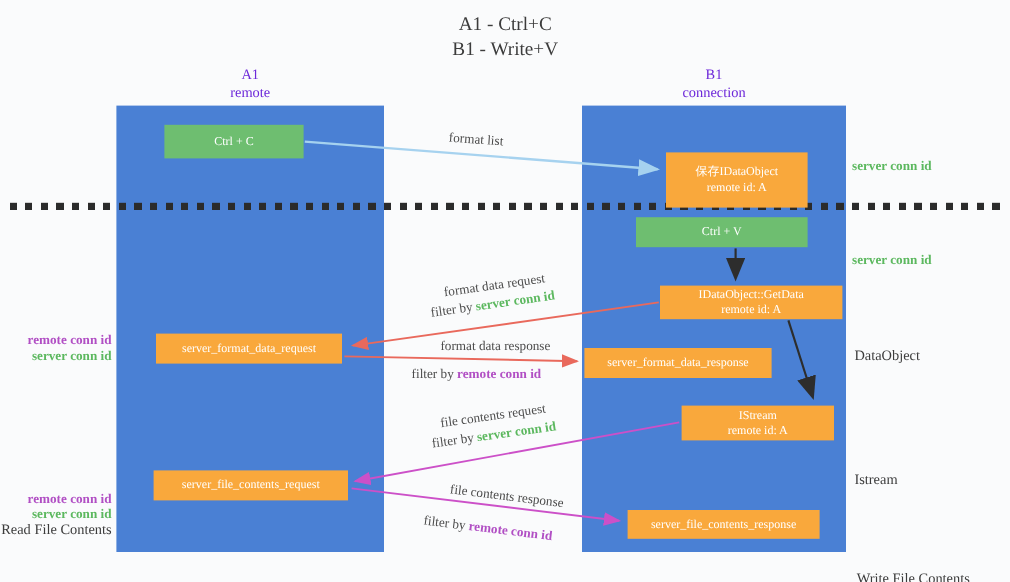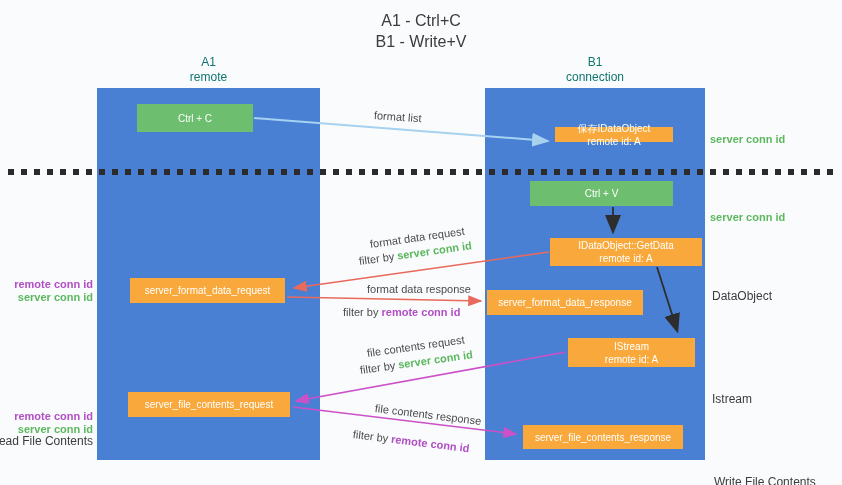--- a/index.html
+++ b/index.html
@@ -1,30 +1,30 @@
 <!DOCTYPE html>
 <html style="--column-blue: #4a80d4; --box-green: #6ebe70; --box-orange: #f9a83c; --text-green: #5cb85f; --text-purple: #b14fc4; --arrow-red: #e9695c; --arrow-magenta: #cc50c8; --arrow-lightblue: #a6d2ef; --arrow-black: #2d2d2d;"><head>
 <meta charset="utf-8">
 <style>
   :root{
     --column-blue:#4a80d4; --box-green:#6ebe70; --box-orange:#f9a83c;
     --text-green:#5cb85f; --text-purple:#b14fc4;
     --arrow-red:#e9695c; --arrow-magenta:#cc50c8; --arrow-lightblue:#a6d2ef; --arrow-black:#2d2d2d;
   }
   html,body{margin:0;padding:0;background:#fafbfc;font-family:"Liberation Sans",sans-serif;}
-  .canvas{position:relative;width:842px;height:485px;background:#fafbfc;overflow:hidden;}
+  .canvas{position:relative;width:842px;height:485px;background:#fafbfc;overflow:hidden;font-family:Liberation Serif, serif;}
   .abs{position:absolute;}
   .col{background:var(--column-blue);z-index:1;}
   .dots{z-index:2;height:6px;background-image:repeating-linear-gradient(90deg,#2b2b2b 0 6px,transparent 6px 13px);}
   .arrows{z-index:3;pointer-events:none;}
   .node{z-index:4;display:flex;align-items:center;justify-content:center;color:#fff;
         text-align:center;font-size:10px;line-height:13px;}
   .green{background:var(--box-green);}
   .orange{background:var(--box-orange);}
-  .hdr{text-align:center;font-size:12px;color:#0f766e;line-height:15px;z-index:2;}
+  .hdr{text-align:center;font-size:12px;color:#6d28d9;line-height:15px;z-index:2;}
   .title{left:0;right:0;top:10px;text-align:center;font-size:16px;color:#3c3c3c;line-height:21px;z-index:2;}
   .lbl{font-size:11px;color:#4c4c4c;white-space:nowrap;z-index:5;}
   .dark-lbl{font-size:12px;color:#3c3c3c;white-space:nowrap;z-index:5;margin-top:44px;}
   .id-green{color:var(--text-green);font-weight:bold;}
   .id-purple{color:var(--text-purple);font-weight:bold;}
   .right-align{text-align:right;line-height:13px;}
   .rot-up{transform:rotate(-8deg);transform-origin:left center;}
   .rot-dn{transform:rotate(7deg);transform-origin:left center;}
   .rot-sl{transform:rotate(4deg);transform-origin:left center;}
 </style>
@@ -73,21 +73,21 @@
     <path d="M287,297 L481,301" style="stroke:var(--arrow-red);stroke-width:1.6;fill:none;" marker-end="url(#m-red)"></path>
     <path d="M657,267 L677,330" style="stroke:var(--arrow-black);stroke-width:1.8;fill:none;" marker-end="url(#m-blk)"></path>
     <path d="M566,352 L296,401" style="stroke:var(--arrow-magenta);stroke-width:1.6;fill:none;" marker-end="url(#m-mag)"></path>
     <path d="M293,407 L516,434" style="stroke:var(--arrow-magenta);stroke-width:1.6;fill:none;" marker-end="url(#m-mag)"></path>
   </svg>
 
   <div class="abs node green" style="left:137px;top:104px;width:116px;height:28px;">
     <span>Ctrl + C</span>
   </div>
 
-  <div class="abs node orange" style="left:555px;top:127px;width:118px;height:15px;">
+  <div class="abs node orange" style="left:555px;top:127px;width:118px;height:46px;">
     <div>
       <div>保存IDataObject</div>
       <div>remote id: A</div>
     </div>
   </div>
 
   <div class="abs node green" style="left:530px;top:181px;width:143px;height:25px;">
     <span>Ctrl + V</span>
   </div>
 

